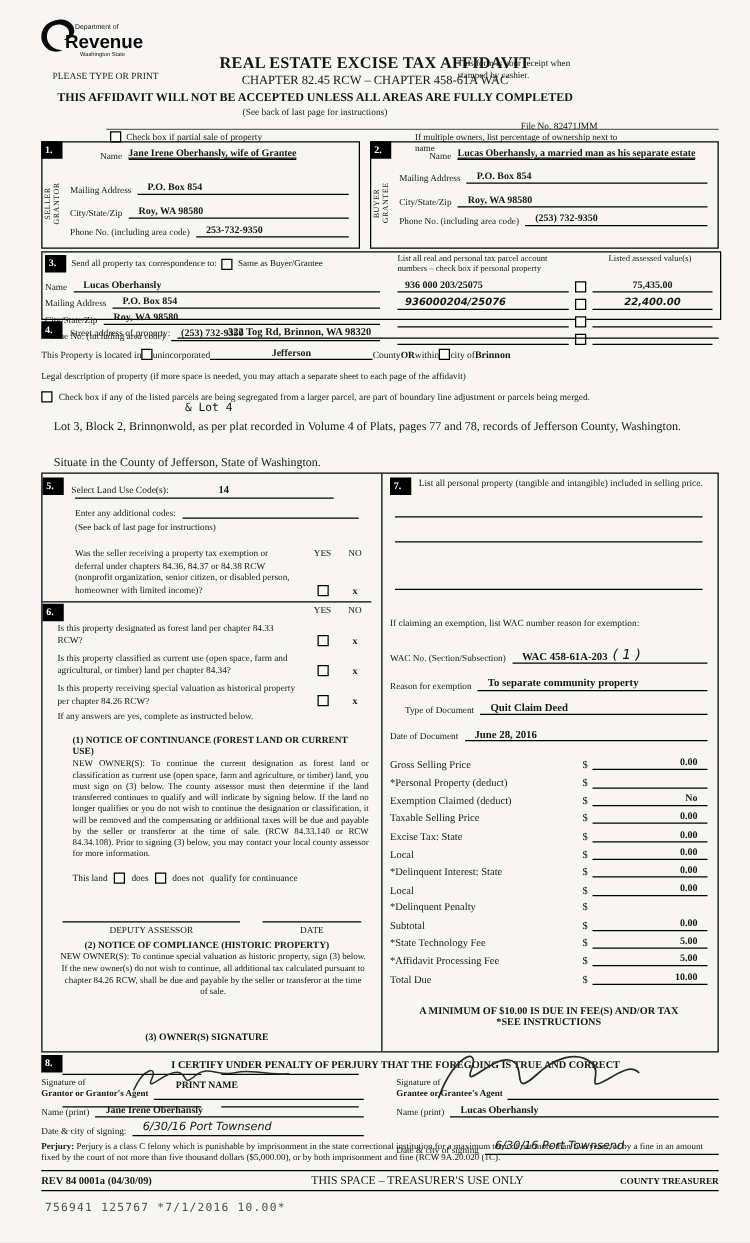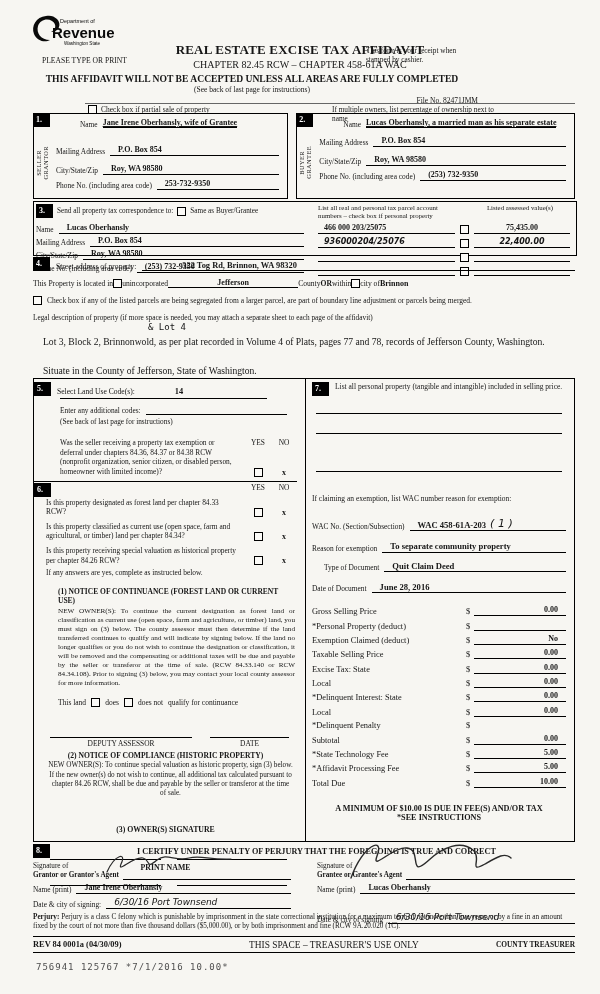--- a/index.html
+++ b/index.html
@@ -153,21 +153,21 @@
         <span class="lbl">Phone No. (including area code)</span>
         <span class="val">(253) 732-9350</span>
       </div>
     </div>
     <div style="flex:1;padding:2px 6px 0 8px;">
       <div style="display:flex;gap:8px;">
         <div style="flex:1;font-size:6.9px;line-height:1.2;">List all real and personal tax parcel account numbers – check box if personal property</div>
         <div style="width:100px;font-size:6.9px;text-align:center;">Listed assessed value(s)</div>
       </div>
       <div class="prow" style="margin-top:2px;">
-        <span class="pnum">466 000 203/25075</span>
+        <span class="pnum">936 000 203/25075</span>
         <span class="cb"></span>
         <span class="pval">75,435.00</span>
       </div>
       <div class="prow">
         <span class="pnum hand">936000204/25076</span>
         <span class="cb"></span>
         <span class="pval hand">22,400.00</span>
       </div>
       <div class="prow">
         <span class="pnum"></span>
@@ -193,25 +193,25 @@
       <span class="cb"></span>
       <span>unincorporated</span>
       <span style="width:130px;border-bottom:1px solid #000;text-align:center;font-weight:700;font-size:8px;">Jefferson</span>
       <span>County</span>
       <span class="b">OR</span>
       <span>within</span>
       <span class="cb"></span>
       <span>city of</span>
       <span class="b" style="font-size:8px;">Brinnon</span>
     </div>
+    <div style="margin-top:8px;font-size:7.3px;">Legal description of property (if more space is needed, you may attach a separate sheet to each page of the affidavit)</div>
     <div style="display:flex;align-items:center;gap:5px;margin-top:8px;font-size:7.5px;">
       <span class="cb"></span>
       <span>Check box if any of the listed parcels are being segregated from a larger parcel, are part of boundary line adjustment or parcels being merged.</span>
     </div>
-    <div style="margin-top:8px;font-size:7.3px;">Legal description of property (if more space is needed, you may attach a separate sheet to each page of the affidavit)</div>
     <div class="mono" style="margin-left:115px;margin-top:0px;font-size:9px;">&amp;  Lot 4</div>
     <div style="margin:3px 6px 0 10px;font-size:9.6px;line-height:1.45;">Lot 3, Block 2, Brinnonwold, as per plat recorded in Volume 4 of Plats, pages 77 and 78, records of Jefferson County, Washington.</div>
     <div style="margin:16px 0 0 10px;font-size:9.6px;">Situate in the County of Jefferson, State of Washington.</div>
   </div>
 
   <div class="abs" style="left:33px;top:378px;width:542px;height:464px;display:flex;border:1px solid #000;box-sizing:border-box;">
 
     <div style="width:272px;border-right:1px solid #000;box-sizing:border-box;padding:3px 8px 0 0;">
       <div style="display:flex;align-items:flex-end;gap:6px;">
         <span class="num">5.</span>

